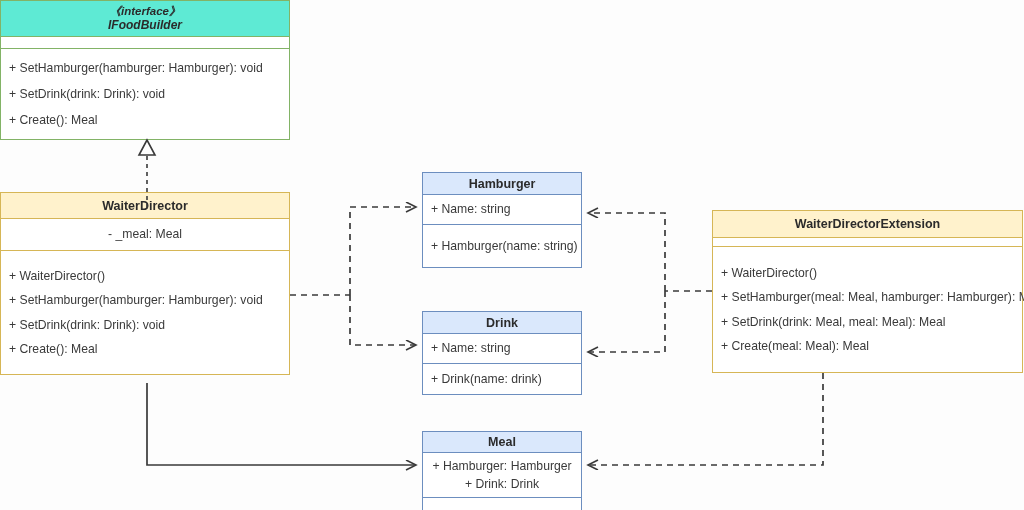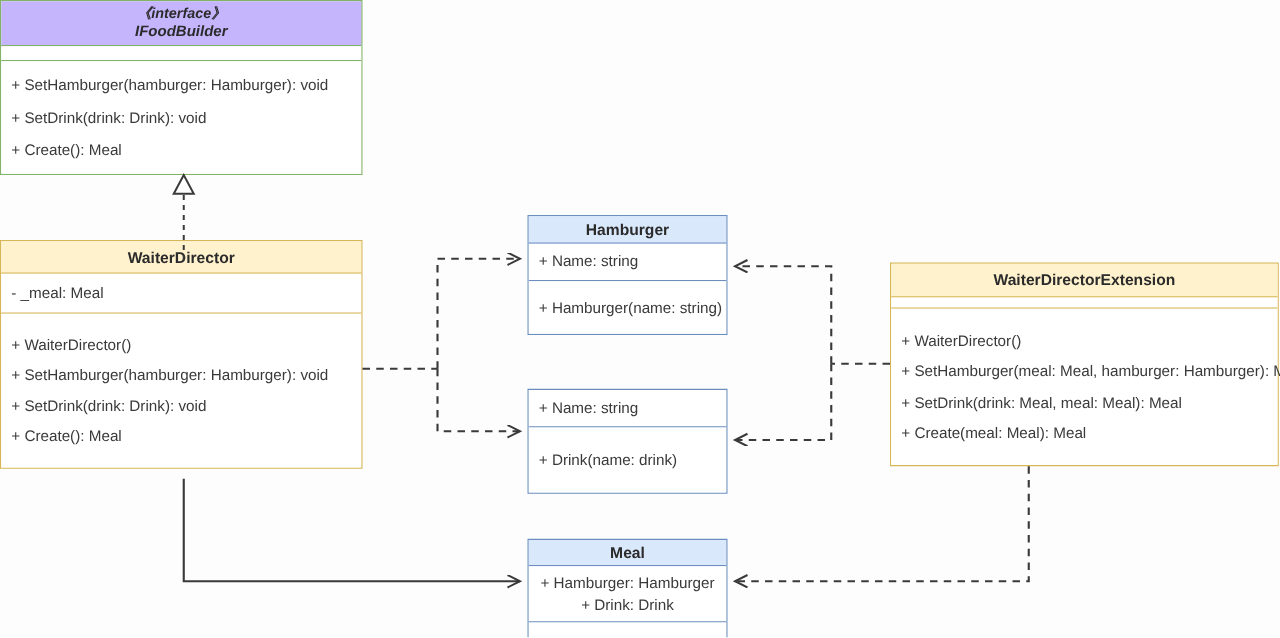--- a/index.html
+++ b/index.html
@@ -50,21 +50,21 @@
   .uml-class .member {
     font-size: 12.2px;
     color: #3a3a3a;
     padding: 0 8px;
     white-space: nowrap;
     line-height: 1.15;
   }
 
   
   .green { border: 1.4px solid #82b366; }
-  .green .hdr { background: #c4b5fd; border-bottom: 1.4px solid #82b366; }
+  .green .hdr { background: #5eead4; border-bottom: 1.4px solid #82b366; }
   .green .gap { background: #ffffff; border-bottom: 1.4px solid #82b366; }
   .green .compartment { background: #ffffff; }
 
   
   .yellow { border: 1.4px solid #d6b656; }
   .yellow .hdr { background: #fff2cc; border-bottom: 1.4px solid #d6b656; }
   .yellow .gap { background: #ffffff; border-bottom: 1.4px solid #d6b656; }
   .yellow .sep { border-bottom: 1.4px solid #d6b656; box-sizing: border-box; }
   .yellow .compartment { background: #ffffff; }
 
@@ -110,21 +110,21 @@
       <div class="member" style="padding-top:6px;padding-bottom:6px;">+ SetHamburger(hamburger: Hamburger): void</div>
       <div class="member" style="padding-top:6px;padding-bottom:6px;">+ SetDrink(drink: Drink): void</div>
       <div class="member" style="padding-top:6px;padding-bottom:6px;">+ Create(): Meal</div>
     </div>
   </div>
 
   <div class="uml-class yellow" style="left:0px; top:192px; width:290px; height:183px;">
     <div class="hdr" style="height:26px;">
       <span>WaiterDirector</span>
     </div>
-    <div class="compartment sep" style="flex:0 0 32px;">
+    <div class="compartment sep" style="flex:0 0 32px;align-items:center;">
       <div class="member">- _meal: Meal</div>
     </div>
     <div class="compartment">
       <div class="member" style="padding-top:5px;padding-bottom:5px;">+ WaiterDirector()</div>
       <div class="member" style="padding-top:5px;padding-bottom:5px;">+ SetHamburger(hamburger: Hamburger): void</div>
       <div class="member" style="padding-top:5px;padding-bottom:5px;">+ SetDrink(drink: Drink): void</div>
       <div class="member" style="padding-top:5px;padding-bottom:5px;">+ Create(): Meal</div>
     </div>
   </div>
 
@@ -147,20 +147,23 @@
     </div>
     <div class="compartment sep" style="flex:0 0 30px;">
       <div class="member">+ Name: string</div>
     </div>
     <div class="compartment">
       <div class="member">+ Hamburger(name: string)</div>
     </div>
   </div>
 
   <div class="uml-class blue" style="left:422px; top:311px; width:160px; height:84px;">
+    <div class="hdr" style="height:22px;">
+      <span>Drink</span>
+    </div>
     <div class="compartment sep" style="flex:0 0 30px;">
       <div class="member">+ Name: string</div>
     </div>
     <div class="compartment">
       <div class="member">+ Drink(name: drink)</div>
     </div>
   </div>
 
   <div class="uml-class blue" style="left:422px; top:431px; width:160px; height:95px;">
     <div class="hdr" style="height:21px;">

